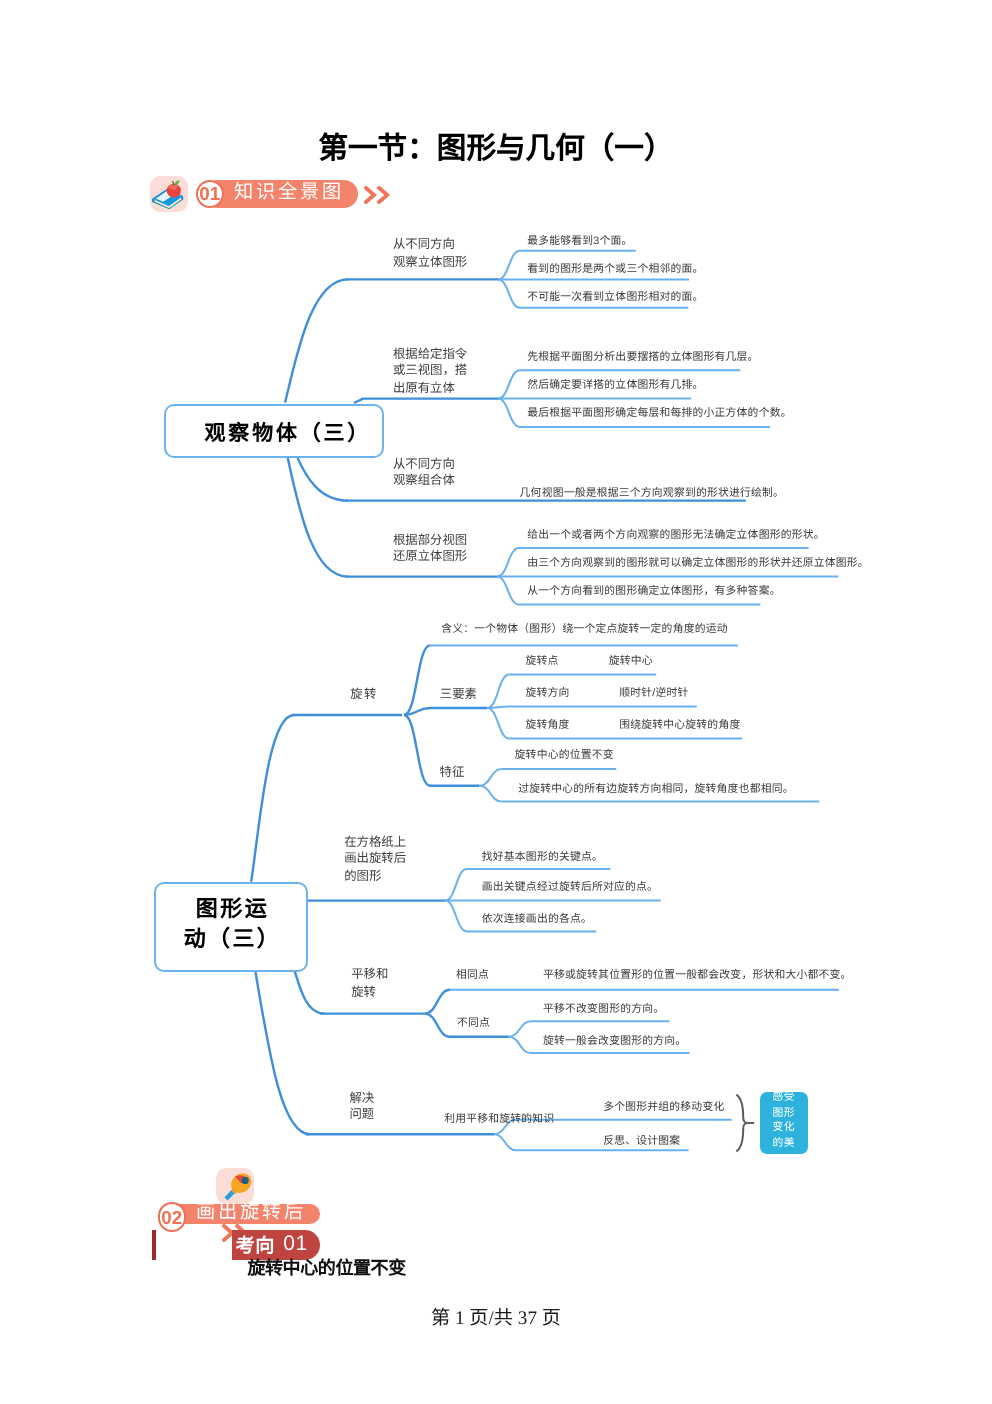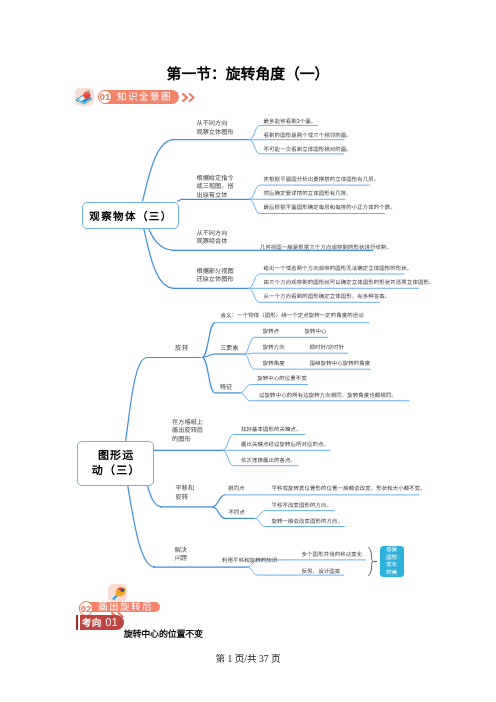--- a/index.html
+++ b/index.html
@@ -22,21 +22,21 @@
            background:#fff;color:#ef7054;
            font-size:9.4px;font-weight:bold;display:flex;align-items:center;
            justify-content:center;line-height:1;position:absolute;left:-4.6px;top:-0.6px;
            box-sizing:border-box;font-family:"Liberation Sans",sans-serif;}
   .sec-label{color:#fff;font-size:9.6px;font-weight:normal;letter-spacing:1.4px;line-height:10px;}
   .sec-arrow{color:#f4836b;font-size:11px;font-weight:bold;margin-left:3.5px;
              letter-spacing:0px;font-family:"Liberation Sans",sans-serif;display:flex;}
   .sec-arrow svg{display:block;}
 
   
-  #kx-banner{position:absolute;left:75.6px;top:614.9px;display:flex;align-items:center;}
+  #kx-banner{position:absolute;left:75.6px;top:614.9px;display:flex;align-items:center;gap:36px;}
   #kx-bar{width:2.9px;height:15px;background:#9e2b28;}
   #kx-tag{height:15px;background:#bf4440;color:#fff;font-size:9.6px;font-weight:bold;
           display:flex;align-items:center;padding:0 6px 0 2px;margin-left:1.3px;
           border-top-right-radius:7.5px;border-bottom-right-radius:7.5px;letter-spacing:.3px;}
   #kx-tag .kxnum{margin-left:4px;font-family:"Liberation Sans",sans-serif;font-size:10.5px;
                  font-weight:normal;}
   #kx-title{position:absolute;left:123.7px;top:627.2px;font-size:9px;font-weight:bold;color:#111;
             letter-spacing:-0.2px;}
 
   
@@ -51,21 +51,21 @@
   .lb{position:absolute;font-size:6.2px;color:#3f3f3f;line-height:8.6px;white-space:nowrap;}
   .lf{position:absolute;font-size:5.4px;color:#3a3a3a;line-height:7px;white-space:nowrap;letter-spacing:0.12px;}
   #mbox{position:absolute;left:379.9px;top:545.8px;width:23.9px;height:30.9px;background:#2db2dd;
         border-radius:3.5px;color:#fff;font-size:5.4px;line-height:7.7px;text-align:center;
         letter-spacing:0.2px;
         display:flex;flex-direction:column;align-items:center;justify-content:center;}
 </style>
 </head>
 <body>
 
-<div id="doc-title">第一节：旋转角度（一）</div>
+<div id="doc-title">第一节：图形与几何（一）</div>
 
 <div class="sec-header" style="left:74.8px;top:88px;">
   <div class="sec-icon">
     <svg width="19" height="18" viewBox="0 0 19 18">
       <g>
         <path d="M1.1 13.0 L2.5 14.6 L9.6 17.4 L16.6 13.0 L16.6 11.4 Z" fill="#f3ecc9"></path>
         <path d="M1.1 11.3 L8.6 6.4 L16.6 10.0 L9.6 15.0 Z" fill="#159ae0"></path>
         <path d="M1.1 11.3 L1.1 13.0 L9.6 16.6 L9.6 15.0 Z" fill="#0a7fc4"></path>
         <path d="M9.6 15.0 L9.6 16.6 L16.6 11.7 L16.6 10.0 Z" fill="#1287cf"></path>
         <path d="M2.9 11.2 L8.4 7.6 L12.2 9.2 L6.6 12.9 Z" fill="#ffffff" opacity="0.9"></path>
@@ -188,21 +188,21 @@
   <path d="M127.3,483.4 C134,522 140,567.1 155,567.1" fill="none" stroke="#3d8fd9" stroke-width="1.2"></path>
   <path d="M153.0,567.1 L247.0,567.1" fill="none" stroke="#3d8fd9" stroke-width="1.2"></path>
   <path d="M247.0,567.1 C252.5,567.1 252.5,559.9 258.0,559.9" fill="none" stroke="#69b0ef" stroke-width="1.0"></path>
   <path d="M258.0,559.9 L365.8,559.9" fill="none" stroke="#69b0ef" stroke-width="1.0"></path>
   <path d="M247.0,567.1 C252.5,567.1 252.5,575.1 258.0,575.1" fill="none" stroke="#69b0ef" stroke-width="1.0"></path>
   <path d="M258.0,575.1 L344.3,575.1" fill="none" stroke="#69b0ef" stroke-width="1.0"></path>
   <path d="M368.2,547.3 C371.5,549.5 371.6,555 371.6,558.5 C371.6,560.7 372.2,561.3 373.7,561.5 C372.2,561.7 371.6,562.3 371.6,564.5 C371.6,568 371.5,573.5 368.2,575.7" fill="none" stroke="#5a5a5a" stroke-width="1.0"></path>
   <path d="M373.7,561.5 L377.0,561.5" fill="none" stroke="#5a5a5a" stroke-width="1.0"></path>
 </svg>
 
-<div class="nd" style="left:81.5px;top:201.5px;width:95.5px;height:25.5px;font-size:10.5px;letter-spacing:1.4px;text-indent:1.4px;">
+<div class="nd" style="left:81.5px;top:201.5px;width:95.5px;height:25.5px;font-size:10.5px;letter-spacing:1.4px;text-indent:1.4px;padding-left:13px;">
   <span>观察物体（三）</span>
 </div>
 <div class="nd" style="left:76.9px;top:440.6px;width:75.5px;height:43px;font-size:11px;line-height:15.2px;letter-spacing:1.2px;text-indent:1.2px;flex-direction:column;">
   <span>图形运</span>
   <span>动（三）</span>
 </div>
 
 <div class="lb" style="left:196.5px;top:119.2px;">
     <div>从不同方向</div>
     <div>观察立体图形</div>

